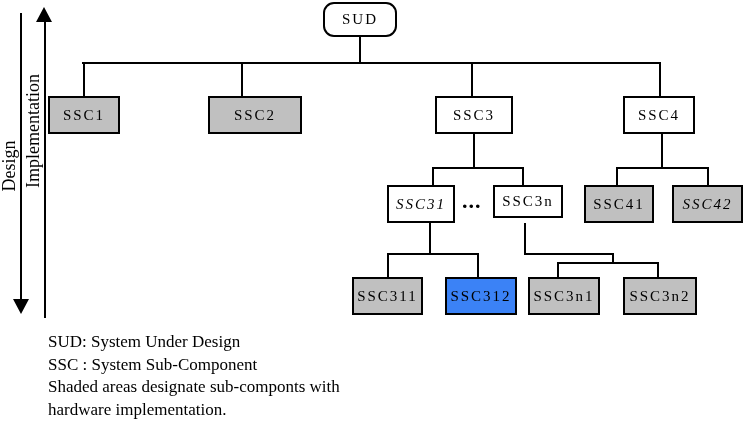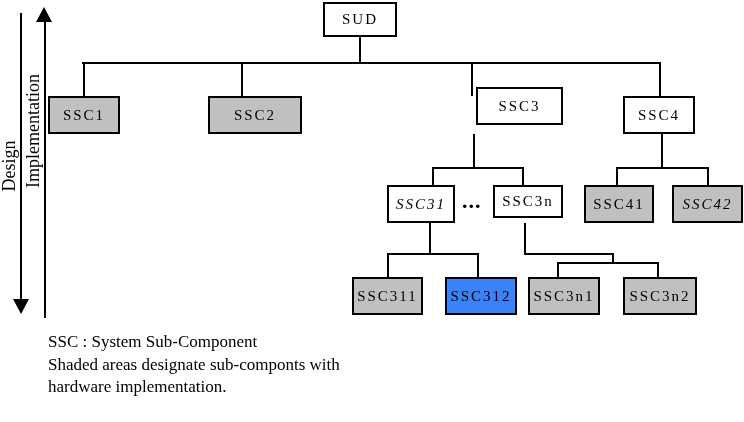--- a/index.html
+++ b/index.html
@@ -97,37 +97,38 @@
   <div class="vline" style="left:387px; top:253px; height:24px;"></div>
   <div class="vline" style="left:477px; top:253px; height:24px;"></div>
 
   <div class="vline" style="left:524px; top:223px; height:30px;"></div>
   <div class="hline" style="left:524px; top:253px; width:90px;"></div>
   <div class="vline" style="left:612px; top:253px; height:11px;"></div>
   <div class="hline" style="left:557px; top:262px; width:102px;"></div>
   <div class="vline" style="left:557px; top:262px; height:15px;"></div>
   <div class="vline" style="left:657px; top:262px; height:15px;"></div>
 
-  <div class="node" style="left:323px; top:2px; width:74px; height:35px;">SUD</div>
+  <div class="node" style="left:323px; top:2px; width:74px; height:35px;border-radius:11px;">SUD</div>
 
   <div class="node shaded" style="left: 48px; top: 96px; width: 72px; height: 38px; background: rgb(192, 192, 192);">SSC1</div>
   <div class="node shaded" style="left: 208px; top: 96px; width: 94px; height: 38px; background: rgb(192, 192, 192);">SSC2</div>
-  <div class="node" style="left:435px; top:87px; width:87px; height:38px;margin-left:41px;">SSC3</div>
+  <div class="node" style="left:435px; top:96px; width:78px; height:38px;">SSC3</div>
   <div class="node" style="left:623px; top:96px; width:72px; height:38px;">SSC4</div>
 
   <div class="node" style="left:387px; top:185px; width:68px; height:38px;font-style:italic;">SSC31</div>
   <div class="ellipsis" style="left:462px; top:188px;">...</div>
   <div class="node" style="left:493px; top:185px; width:70px; height:33px;text-align:center;">SSC3n</div>
   <div class="node shaded" style="left: 584px; top: 185px; width: 70px; height: 38px; background: rgb(192, 192, 192);">SSC41</div>
   <div class="node shaded" style="left: 672px; top: 185px; width: 71px; height: 38px; background: rgb(192, 192, 192); font-style: italic;">SSC42</div>
 
   <div class="node shaded" style="left: 352px; top: 277px; width: 71px; height: 38px; background: rgb(192, 192, 192);">SSC311</div>
   <div class="node shaded" style="left: 445px; top: 277px; width: 72px; height: 38px; background: #3b82f6;">SSC312</div>
   <div class="node shaded" style="left: 528px; top: 277px; width: 72px; height: 38px; background: rgb(192, 192, 192);">SSC3n1</div>
   <div class="node shaded" style="left: 623px; top: 277px; width: 74px; height: 38px; background: rgb(192, 192, 192);">SSC3n2</div>
 
   <div id="legend">
+    <div>SUD: System Under Design</div>
     <div>SSC : System Sub-Component</div>
     <div>Shaded areas designate sub-componts with</div>
     <div>hardware implementation.</div>
   </div>
 
 </div>
 
 </body></html>

